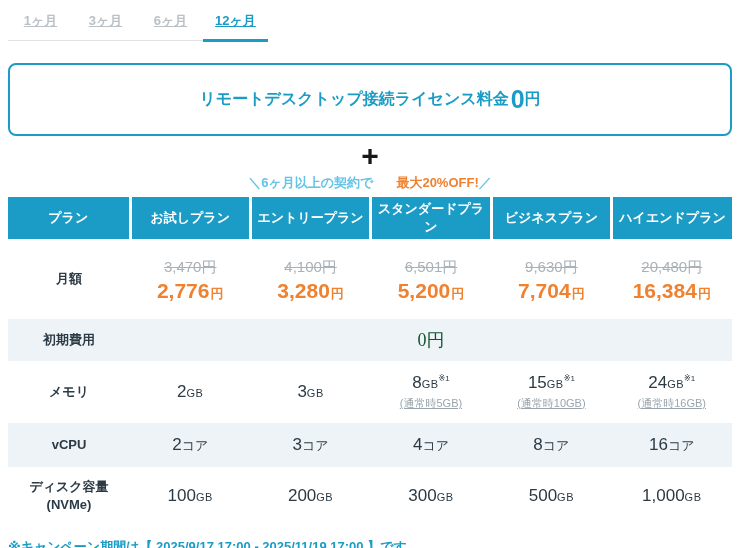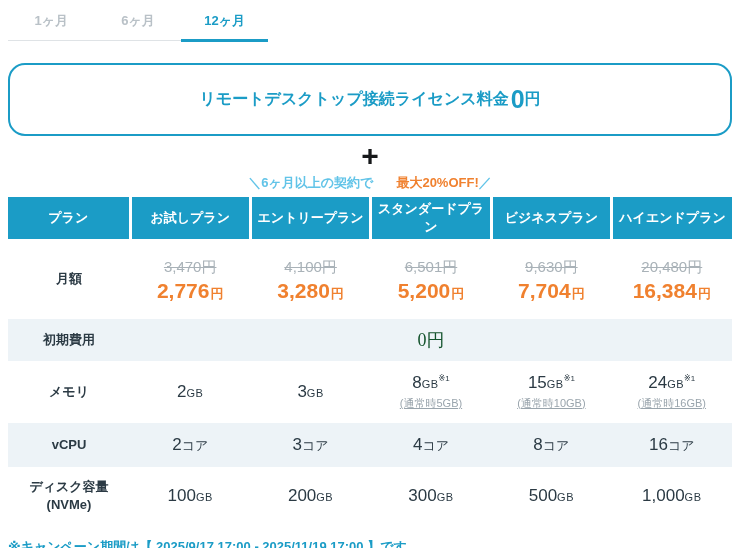--- a/index.html
+++ b/index.html
@@ -8,27 +8,27 @@
     font-family:"Liberation Sans","DejaVu Sans",sans-serif;
     color:#2b3a44;
   }
   .page{ padding:6px 8px 0 8px; }
 
   
   .tabs{ display:flex; width:260px; border-bottom:1px solid #dfe3e6; }
   .tab{
     flex:1; text-align:center; font-size:13px; font-weight:bold;
     color:#b9c1c7; padding:6px 0 9px 0; cursor:pointer;
-    border-bottom:3px solid transparent; margin-bottom:-2px;
+    border-bottom:3px solid transparent; margin-bottom:-2px;text-decoration:underline;
   }
   .tab.active{ color:#1b9cc6; border-bottom-color:#1b9cc6; }
 
   
   .license-box{
-    margin-top:22px; height:69px; border:2px solid #1b9cc6; border-radius:17px;
+    margin-top:22px; height:69px; border:2px solid #1b9cc6; border-radius:8px;
     display:flex; align-items:center; justify-content:center;
     color:#1b9cc6; font-weight:bold; font-size:16px;
   }
   .license-box .big-zero{ font-size:25px; margin-left:2px; line-height:1; }
   .license-box .yen-sm{ font-size:16px; }
 
   
   .plus-row{ text-align:center; margin-top:5px; font-size:30px; font-weight:900;
              color:#16181a; line-height:1; }
 
@@ -75,20 +75,21 @@
     margin-top:13px; font-size:13px; font-weight:bold; color:#1b9cc6;
   }
 </style>
 </head>
 <body>
 
 <div class="page">
 
   <div class="tabs">
     <div class="tab">1ヶ月</div>
+    <div class="tab">3ヶ月</div>
     <div class="tab">6ヶ月</div>
     <div class="tab active">12ヶ月</div>
   </div>
 
   <div class="license-box">
     <span>リモートデスクトップ接続ライセンス料金</span>
       <span class="big-zero">0</span>
       <span class="yen-sm">円</span>
   </div>
 

